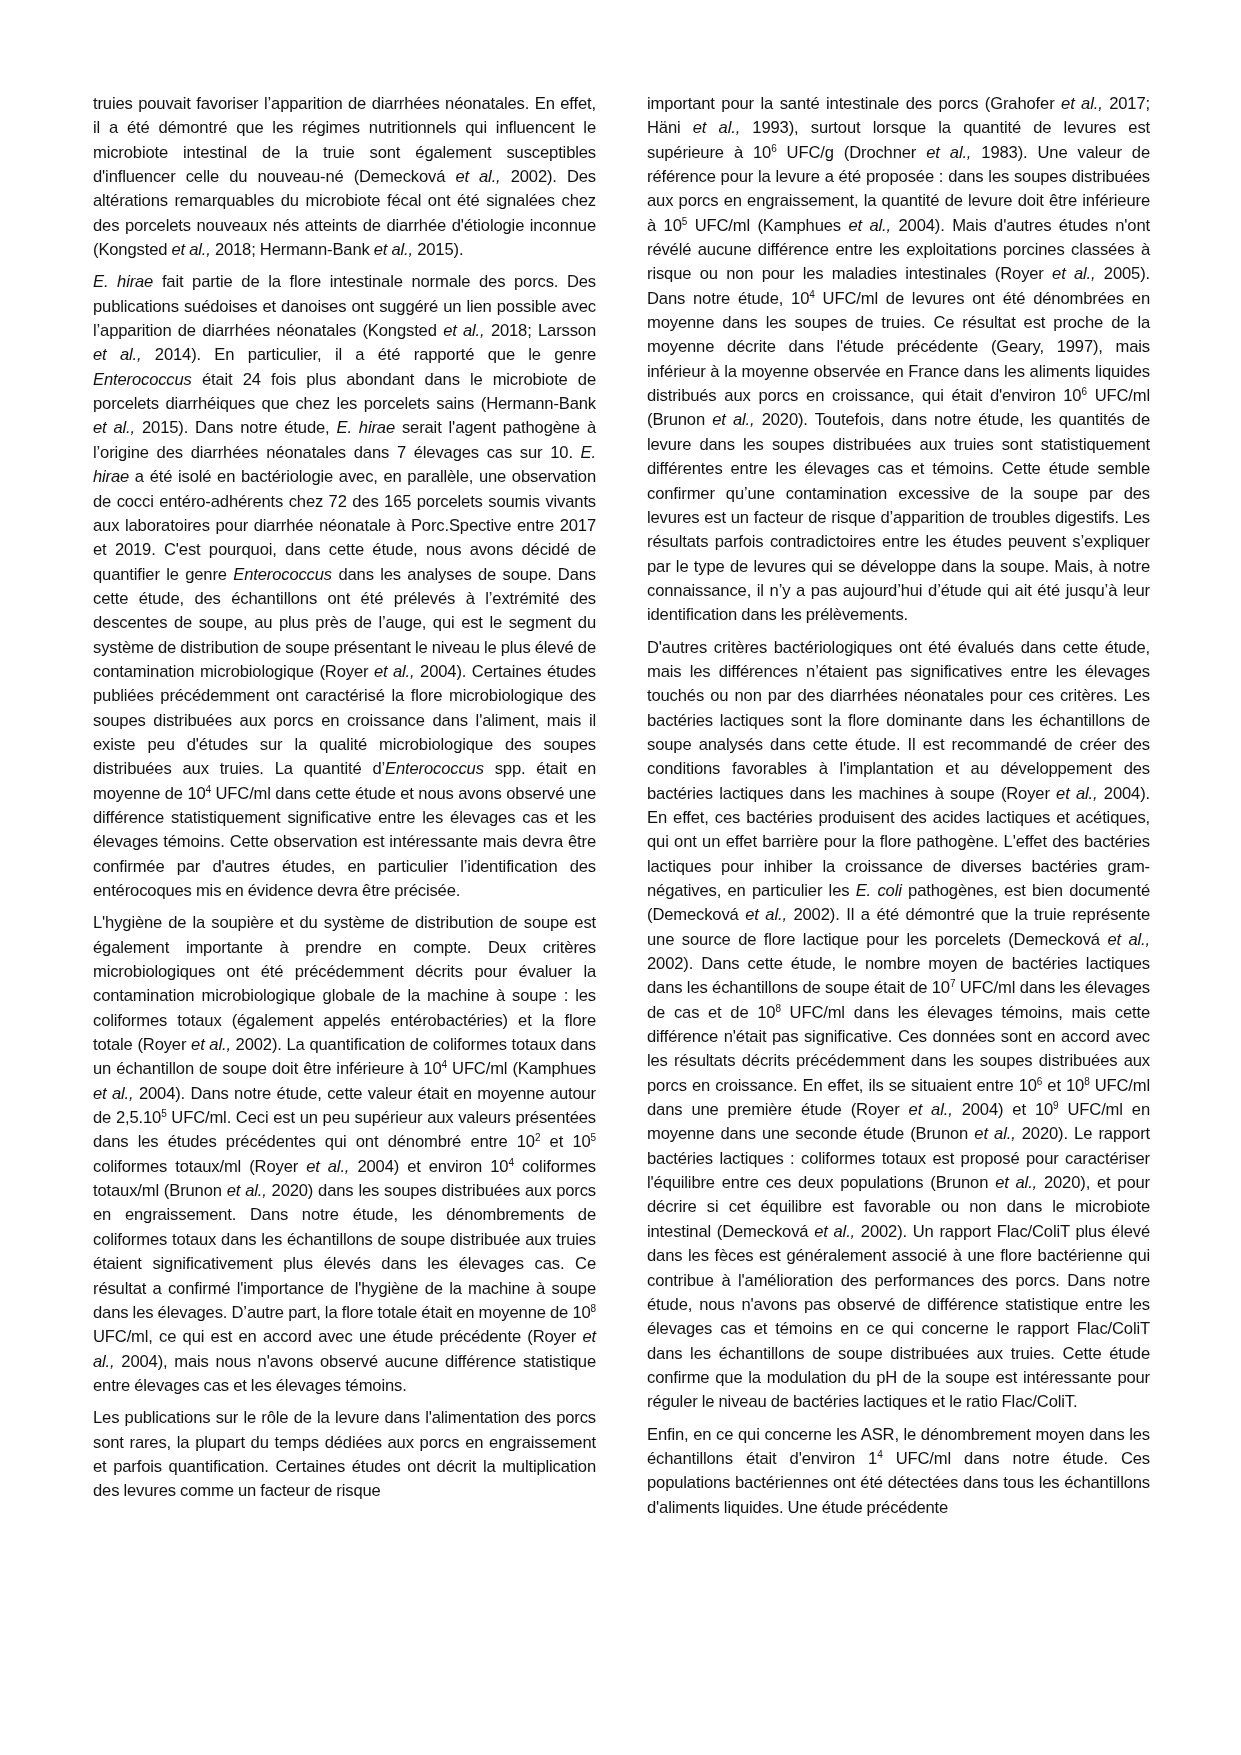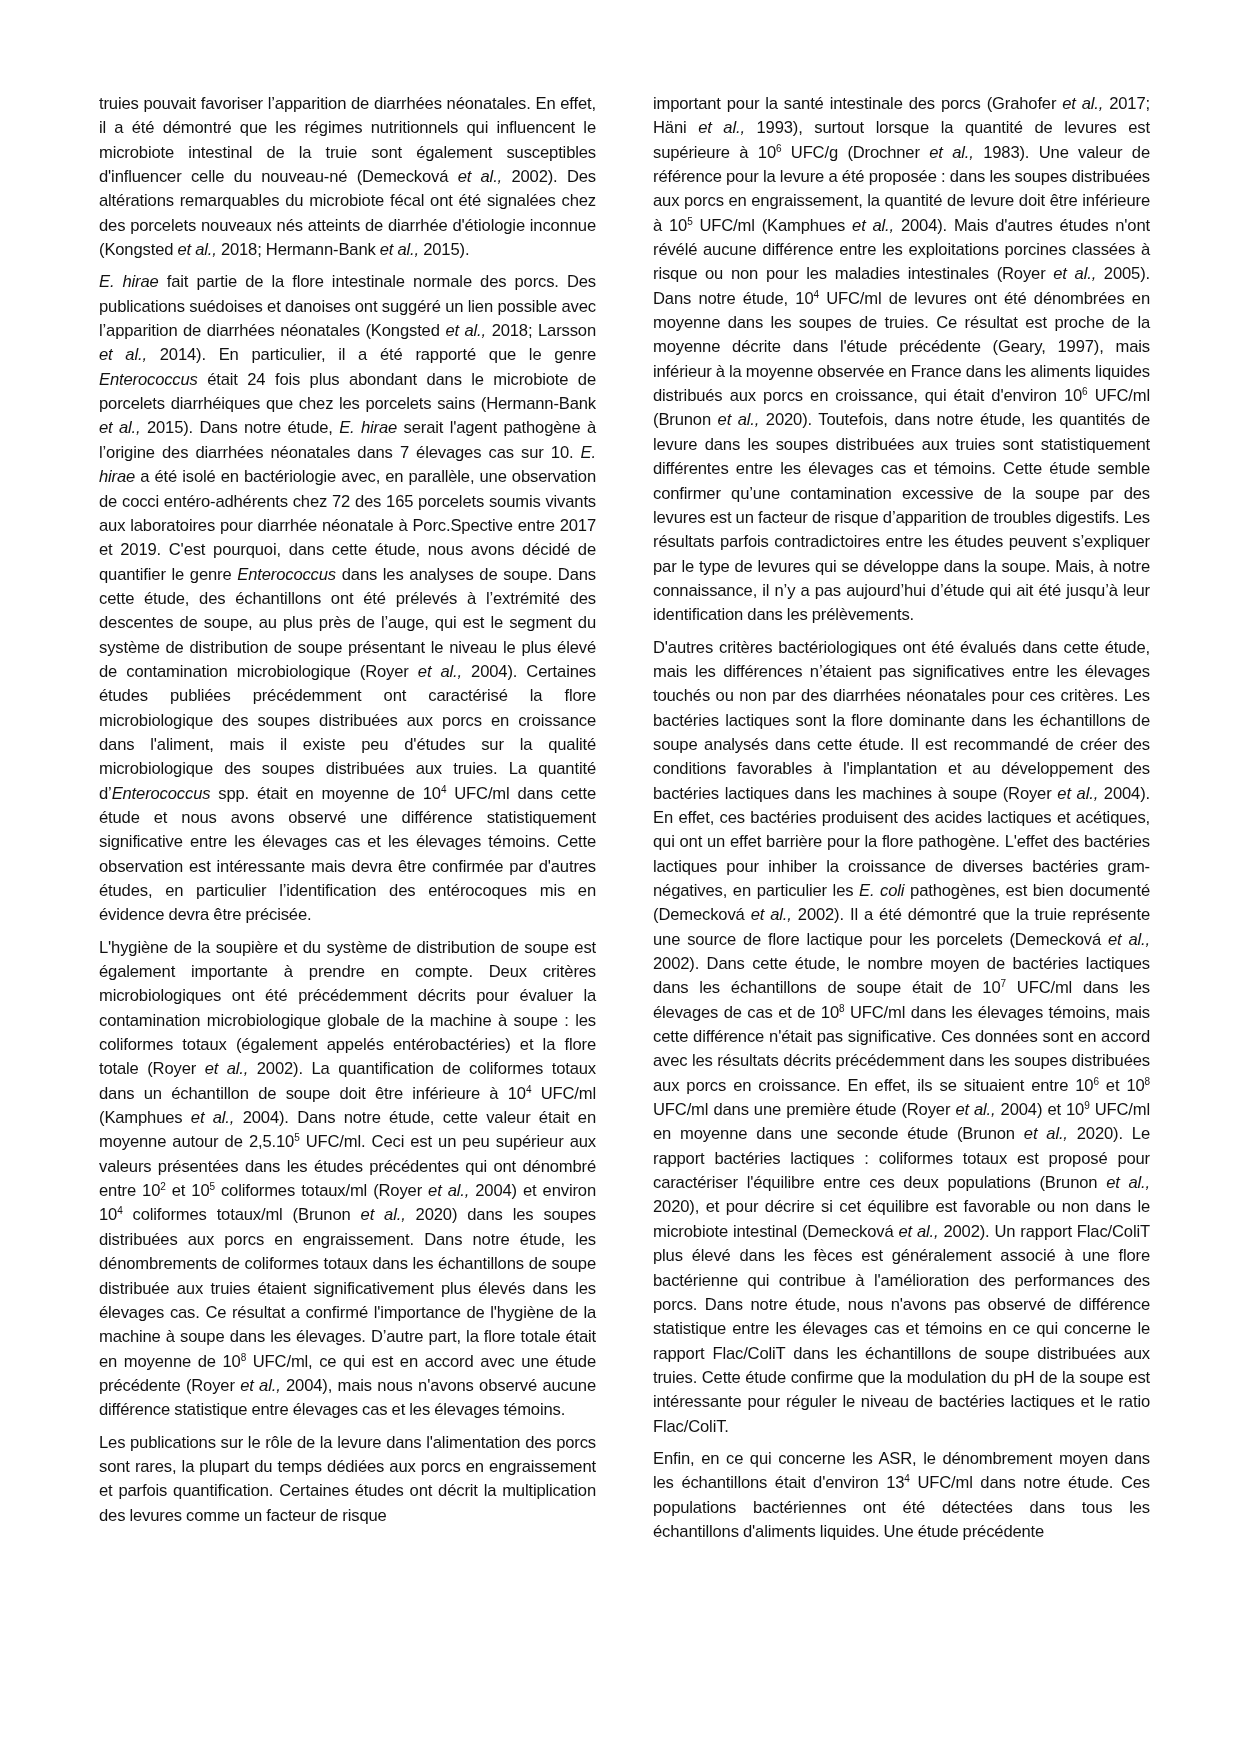--- a/index.html
+++ b/index.html
@@ -2,33 +2,33 @@
 <html><head>
 <meta charset="utf-8">
 <style>
   html, body { margin: 0; padding: 0; background: #ffffff; }
   body { width: 1241px; height: 1755px; position: relative; overflow: hidden;
          font-family: "Liberation Sans", "DejaVu Sans", sans-serif; color: #111; }
   .page { position: absolute; left: 0; top: 0; width: 1241px; height: 1755px; }
   .col { position: absolute; top: 92px; width: 507px; }
   .col-left { left: 89px; }
   .col-right { left: 643px; }
-  .para { margin: 0 0 8px 10px; font-size: 16.6px; line-height: 24.35px;
+  .para { margin: 0 0 8px 4px; font-size: 16.6px; line-height: 24.35px;
           text-align: justify; letter-spacing: -0.15px; word-spacing: -0.3px; }
   .para i { font-style: italic; }
   .para sup { font-size: 10px; line-height: 0; vertical-align: 6px; }
 </style>
 </head>
 <body>
 
 <div class="page">
   <div class="col col-left">
       <p class="para"><span>truies pouvait favoriser l’apparition de diarrhées néonatales. En effet, il a été démontré que les régimes nutritionnels qui influencent le microbiote intestinal de la truie sont également susceptibles d'influencer celle du nouveau-né (Demecková </span><i>et al.,</i><span> 2002). Des altérations remarquables du microbiote fécal ont été signalées chez des porcelets nouveaux nés atteints de diarrhée d'étiologie inconnue (Kongsted </span><i>et al.,</i><span> 2018; Hermann-Bank </span><i>et al.,</i><span> 2015).</span></p>
       <p class="para"><i>E. hirae</i><span> fait partie de la flore intestinale normale des porcs. Des publications suédoises et danoises ont suggéré un lien possible avec l’apparition de diarrhées néonatales (Kongsted </span><i>et al.,</i><span> 2018; Larsson </span><i>et al.,</i><span> 2014). En particulier, il a été rapporté que le genre </span><i>Enterococcus</i><span> était 24 fois plus abondant dans le microbiote de porcelets diarrhéiques que chez les porcelets sains (Hermann-Bank </span><i>et al.,</i><span> 2015). Dans notre étude, </span><i>E. hirae</i><span> serait l'agent pathogène à l’origine des diarrhées néonatales dans 7 élevages cas sur 10. </span><i>E. hirae</i><span> a été isolé en bactériologie avec, en parallèle, une observation de cocci entéro-adhérents chez 72 des 165 porcelets soumis vivants aux laboratoires pour diarrhée néonatale à Porc.Spective entre 2017 et 2019. C'est pourquoi, dans cette étude, nous avons décidé de quantifier le genre </span><i>Enterococcus</i><span> dans les analyses de soupe. Dans cette étude, des échantillons ont été prélevés à l’extrémité des descentes de soupe, au plus près de l’auge, qui est le segment du système de distribution de soupe présentant le niveau le plus élevé de contamination microbiologique (Royer </span><i>et al.,</i><span> 2004). Certaines études publiées précédemment ont caractérisé la flore microbiologique des soupes distribuées aux porcs en croissance dans l'aliment, mais il existe peu d'études sur la qualité microbiologique des soupes distribuées aux truies. La quantité d’</span><i>Enterococcus</i><span> spp. était en moyenne de 10</span><sup>4</sup><span> UFC/ml dans cette étude et nous avons observé une différence statistiquement significative entre les élevages cas et les élevages témoins. Cette observation est intéressante mais devra être confirmée par d'autres études, en particulier l’identification des entérocoques mis en évidence devra être précisée.</span></p>
       <p class="para"><span>L'hygiène de la soupière et du système de distribution de soupe est également importante à prendre en compte. Deux critères microbiologiques ont été précédemment décrits pour évaluer la contamination microbiologique globale de la machine à soupe : les coliformes totaux (également appelés entérobactéries) et la flore totale (Royer </span><i>et al.,</i><span> 2002). La quantification de coliformes totaux dans un échantillon de soupe doit être inférieure à 10</span><sup>4</sup><span> UFC/ml (Kamphues </span><i>et al.,</i><span> 2004).  Dans notre étude, cette valeur était en moyenne autour de 2,5.10</span><sup>5</sup><span> UFC/ml. Ceci est un peu supérieur aux valeurs présentées dans les études précédentes qui ont dénombré entre 10</span><sup>2</sup><span> et 10</span><sup>5</sup><span> coliformes totaux/ml (Royer </span><i>et al.,</i><span> 2004) et environ 10</span><sup>4</sup><span> coliformes totaux/ml (Brunon </span><i>et al.,</i><span> 2020) dans les soupes distribuées aux porcs en engraissement. Dans notre étude, les dénombrements de coliformes totaux dans les échantillons de soupe distribuée aux truies étaient significativement plus élevés dans les élevages cas. Ce résultat a confirmé l'importance de l'hygiène de la machine à soupe dans les élevages. D’autre part, la flore totale était en moyenne de 10</span><sup>8</sup><span> UFC/ml, ce qui est en accord avec une étude précédente (Royer </span><i>et al.,</i><span> 2004), mais nous n'avons observé aucune différence statistique entre élevages cas et les élevages témoins.</span></p>
       <p class="para"><span>Les publications sur le rôle de la levure dans l'alimentation des porcs sont rares, la plupart du temps dédiées aux porcs en engraissement et parfois quantification. Certaines études ont décrit la multiplication des levures comme un facteur de risque</span></p>
     </div>
   <div class="col col-right">
       <p class="para"><span>important pour la santé intestinale des porcs (Grahofer </span><i>et al.,</i><span> 2017; Häni </span><i>et al.,</i><span> 1993), surtout lorsque la quantité de levures est supérieure à 10</span><sup>6</sup><span> UFC/g (Drochner </span><i>et al.,</i><span> 1983). Une valeur de référence pour la levure a été proposée : dans les soupes distribuées aux porcs en engraissement, la quantité de levure doit être inférieure à 10</span><sup>5</sup><span> UFC/ml (Kamphues </span><i>et al.,</i><span> 2004). Mais d'autres études n'ont révélé aucune différence entre les exploitations porcines classées à risque ou non pour les maladies intestinales (Royer </span><i>et al.,</i><span> 2005). Dans notre étude, 10</span><sup>4</sup><span> UFC/ml de levures ont été dénombrées en moyenne dans les soupes de truies. Ce résultat est proche de la moyenne décrite dans l'étude précédente (Geary, 1997), mais inférieur à la moyenne observée en France dans les aliments liquides distribués aux porcs en croissance, qui était d'environ 10</span><sup>6</sup><span> UFC/ml (Brunon </span><i>et al.,</i><span> 2020). Toutefois, dans notre étude, les quantités de levure dans les soupes distribuées aux truies sont statistiquement différentes entre les élevages cas et témoins. Cette étude semble confirmer qu’une contamination excessive de la soupe par des levures est un facteur de risque d’apparition de troubles digestifs. Les résultats parfois contradictoires entre les études peuvent s’expliquer par le type de levures qui se développe dans la soupe. Mais, à notre connaissance, il n’y a pas aujourd’hui d’étude qui ait été jusqu’à leur identification dans les prélèvements.</span></p>
       <p class="para"><span>D'autres critères bactériologiques ont été évalués dans cette étude, mais les différences n’étaient pas significatives entre les élevages touchés ou non par des diarrhées néonatales pour ces critères. Les bactéries lactiques sont la flore dominante dans les échantillons de soupe analysés dans cette étude. Il est recommandé de créer des conditions favorables à l'implantation et au développement des bactéries lactiques dans les machines à soupe (Royer </span><i>et al.,</i><span> 2004). En effet, ces bactéries produisent des acides lactiques et acétiques, qui ont un effet barrière pour la flore pathogène. L'effet des bactéries lactiques pour inhiber la croissance de diverses bactéries gram-négatives, en particulier les </span><i>E. coli</i><span> pathogènes, est bien documenté (Demecková </span><i>et al.,</i><span> 2002). Il a été démontré que la truie représente une source de flore lactique pour les porcelets (Demecková </span><i>et al.,</i><span> 2002). Dans cette étude, le nombre moyen de bactéries lactiques dans les échantillons de soupe était de 10</span><sup>7</sup><span> UFC/ml dans les élevages de cas et de 10</span><sup>8</sup><span> UFC/ml dans les élevages témoins, mais cette différence n'était pas significative. Ces données sont en accord avec les résultats décrits précédemment dans les soupes distribuées aux porcs en croissance. En effet, ils se situaient entre 10</span><sup>6</sup><span> et 10</span><sup>8</sup><span> UFC/ml dans une première étude (Royer </span><i>et al.,</i><span> 2004) et 10</span><sup>9</sup><span> UFC/ml en moyenne dans une seconde étude (Brunon </span><i>et al.,</i><span> 2020). Le rapport bactéries lactiques : coliformes totaux est proposé pour caractériser l'équilibre entre ces deux populations (Brunon </span><i>et al.,</i><span> 2020), et pour décrire si cet équilibre est favorable ou non dans le microbiote intestinal (Demecková </span><i>et al.,</i><span> 2002). Un rapport Flac/ColiT plus élevé dans les fèces est généralement associé à une flore bactérienne qui contribue à l'amélioration des performances des porcs. Dans notre étude, nous n'avons pas observé de différence statistique entre les élevages cas et témoins en ce qui concerne le rapport Flac/ColiT dans les échantillons de soupe distribuées aux truies. Cette étude confirme que la modulation du pH de la soupe est intéressante pour réguler le niveau de bactéries lactiques et le ratio Flac/ColiT.</span></p>
-      <p class="para"><span>Enfin, en ce qui concerne les ASR, le dénombrement moyen dans les échantillons était d'environ 13</span><sup>4</sup><span> UFC/ml dans notre étude. Ces populations bactériennes ont été détectées dans tous les échantillons d'aliments liquides. Une étude précédente</span></p>
+      <p class="para"><span>Enfin, en ce qui concerne les ASR, le dénombrement moyen dans les échantillons était d'environ 1</span><sup>4</sup><span> UFC/ml dans notre étude. Ces populations bactériennes ont été détectées dans tous les échantillons d'aliments liquides. Une étude précédente</span></p>
     </div>
 </div>
 
 </body></html>

